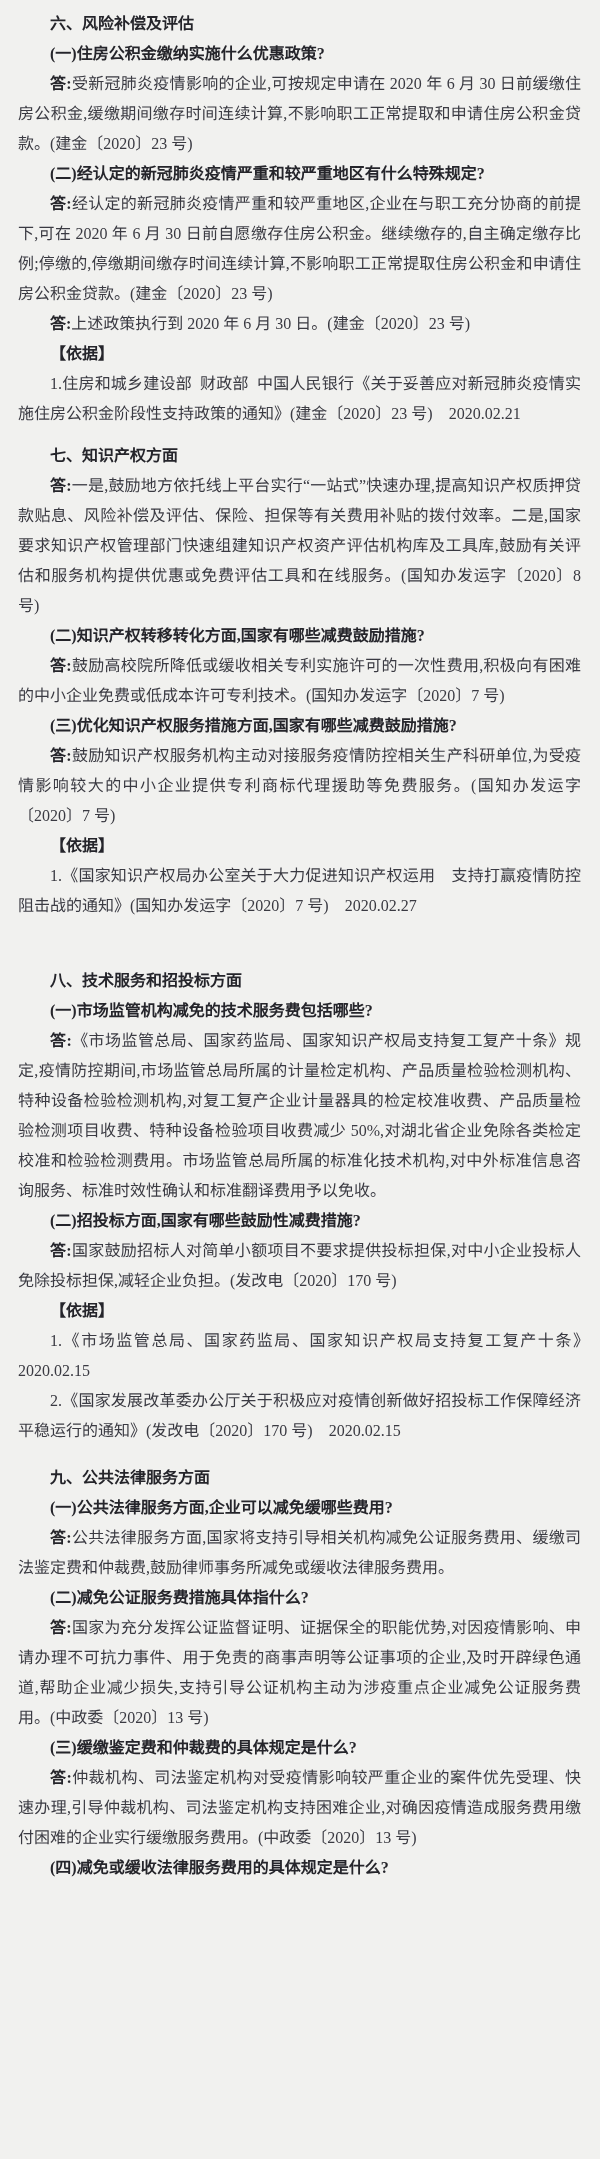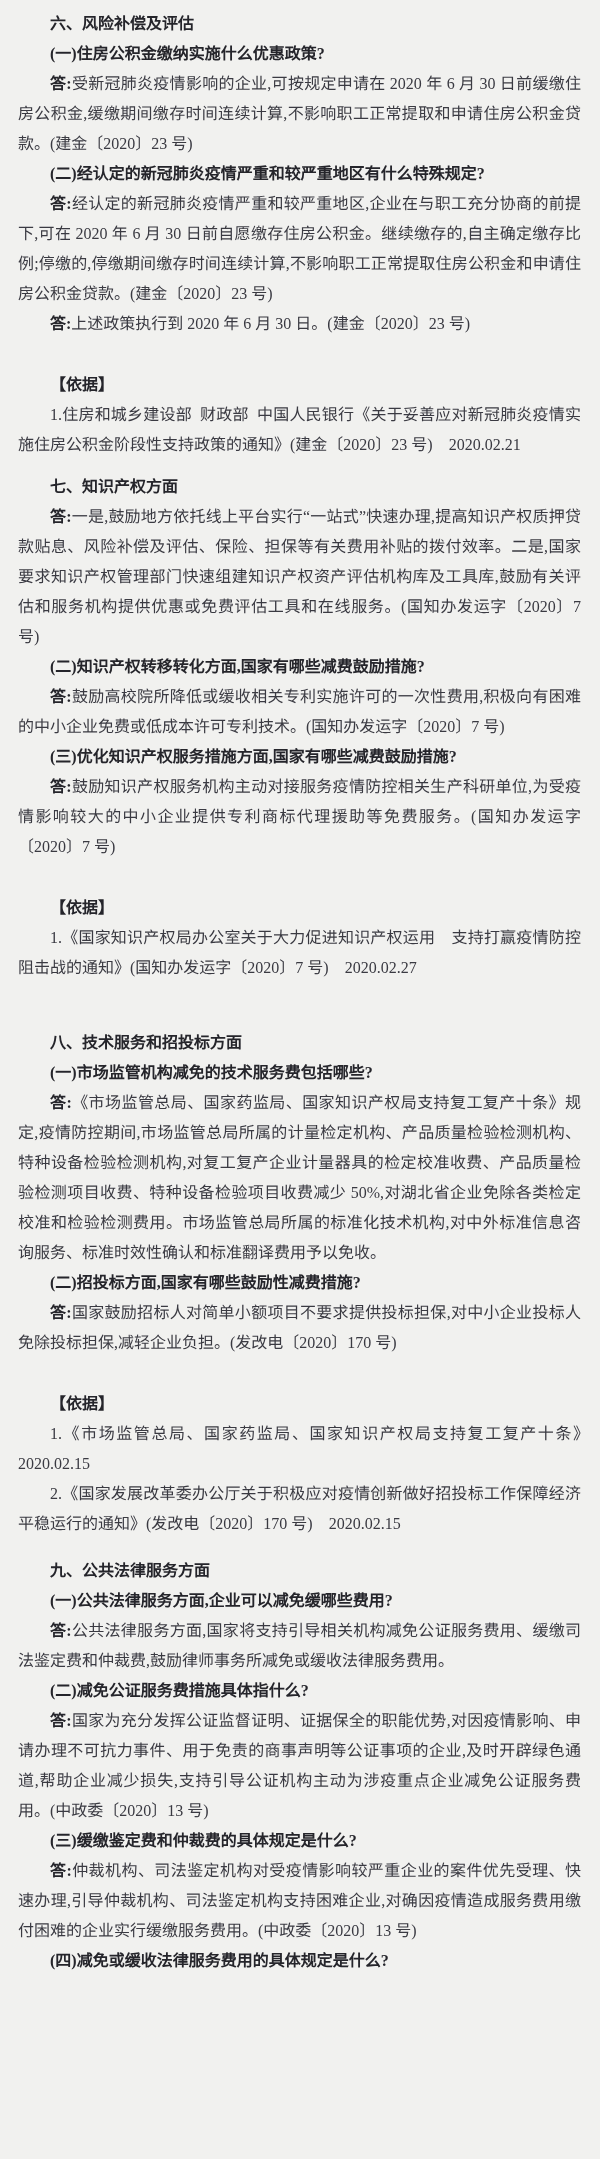--- a/index.html
+++ b/index.html
@@ -24,42 +24,42 @@
     font-size: 16px;
     font-weight: normal;
   }
   .doc .sec-title,
   .doc .question,
   .doc .basis-label,
   .doc .ans-prefix {
     font-weight: bold;
     color: #25252b;
   }
-  .doc .basis-label { margin-top: 31px; }
+  .doc .basis-label { }
   .doc .policy-section:nth-of-type(2) .sec-title { margin-top: 12px; }
   .doc .policy-section:nth-of-type(3) .sec-title { margin-top: 45px; }
   .doc .policy-section:nth-of-type(4) .sec-title { margin-top: 17px; }
 </style>
 </head>
 <body>
 
 <main class="doc">
     <section class="policy-section">
       <h2 class="sec-title">六、风险补偿及评估</h2>
       <p class="question">(一)住房公积金缴纳实施什么优惠政策?</p>
       <p class="answer"><span class="ans-prefix">答:</span><span class="ans-text">受新冠肺炎疫情影响的企业,可按规定申请在 2020 年 6 月 30 日前缓缴住房公积金,缓缴期间缴存时间连续计算,不影响职工正常提取和申请住房公积金贷款。(建金〔2020〕23 号)</span></p>
       <p class="question">(二)经认定的新冠肺炎疫情严重和较严重地区有什么特殊规定?</p>
       <p class="answer"><span class="ans-prefix">答:</span><span class="ans-text">经认定的新冠肺炎疫情严重和较严重地区,企业在与职工充分协商的前提下,可在 2020 年 6 月 30 日前自愿缴存住房公积金。继续缴存的,自主确定缴存比例;停缴的,停缴期间缴存时间连续计算,不影响职工正常提取住房公积金和申请住房公积金贷款。(建金〔2020〕23 号)</span></p>
       <p class="answer"><span class="ans-prefix">答:</span><span class="ans-text">上述政策执行到 2020 年 6 月 30 日。(建金〔2020〕23 号)</span></p>
       <p class="basis-label">【依据】</p>
       <p class="basis-item">1.住房和城乡建设部 财政部 中国人民银行《关于妥善应对新冠肺炎疫情实施住房公积金阶段性支持政策的通知》(建金〔2020〕23 号)　2020.02.21</p>
     </section>
     <section class="policy-section">
       <h2 class="sec-title">七、知识产权方面</h2>
-      <p class="answer"><span class="ans-prefix">答:</span><span class="ans-text">一是,鼓励地方依托线上平台实行“一站式”快速办理,提高知识产权质押贷款贴息、风险补偿及评估、保险、担保等有关费用补贴的拨付效率。二是,国家要求知识产权管理部门快速组建知识产权资产评估机构库及工具库,鼓励有关评估和服务机构提供优惠或免费评估工具和在线服务。(国知办发运字〔2020〕7 号)</span></p>
+      <p class="answer"><span class="ans-prefix">答:</span><span class="ans-text">一是,鼓励地方依托线上平台实行“一站式”快速办理,提高知识产权质押贷款贴息、风险补偿及评估、保险、担保等有关费用补贴的拨付效率。二是,国家要求知识产权管理部门快速组建知识产权资产评估机构库及工具库,鼓励有关评估和服务机构提供优惠或免费评估工具和在线服务。(国知办发运字〔2020〕8 号)</span></p>
       <p class="question">(二)知识产权转移转化方面,国家有哪些减费鼓励措施?</p>
       <p class="answer"><span class="ans-prefix">答:</span><span class="ans-text">鼓励高校院所降低或缓收相关专利实施许可的一次性费用,积极向有困难的中小企业免费或低成本许可专利技术。(国知办发运字〔2020〕7 号)</span></p>
       <p class="question">(三)优化知识产权服务措施方面,国家有哪些减费鼓励措施?</p>
       <p class="answer"><span class="ans-prefix">答:</span><span class="ans-text">鼓励知识产权服务机构主动对接服务疫情防控相关生产科研单位,为受疫情影响较大的中小企业提供专利商标代理援助等免费服务。(国知办发运字〔2020〕7 号)</span></p>
       <p class="basis-label">【依据】</p>
       <p class="basis-item">1.《国家知识产权局办公室关于大力促进知识产权运用　支持打赢疫情防控阻击战的通知》(国知办发运字〔2020〕7 号)　2020.02.27</p>
     </section>
     <section class="policy-section">
       <h2 class="sec-title">八、技术服务和招投标方面</h2>
       <p class="question">(一)市场监管机构减免的技术服务费包括哪些?</p>

